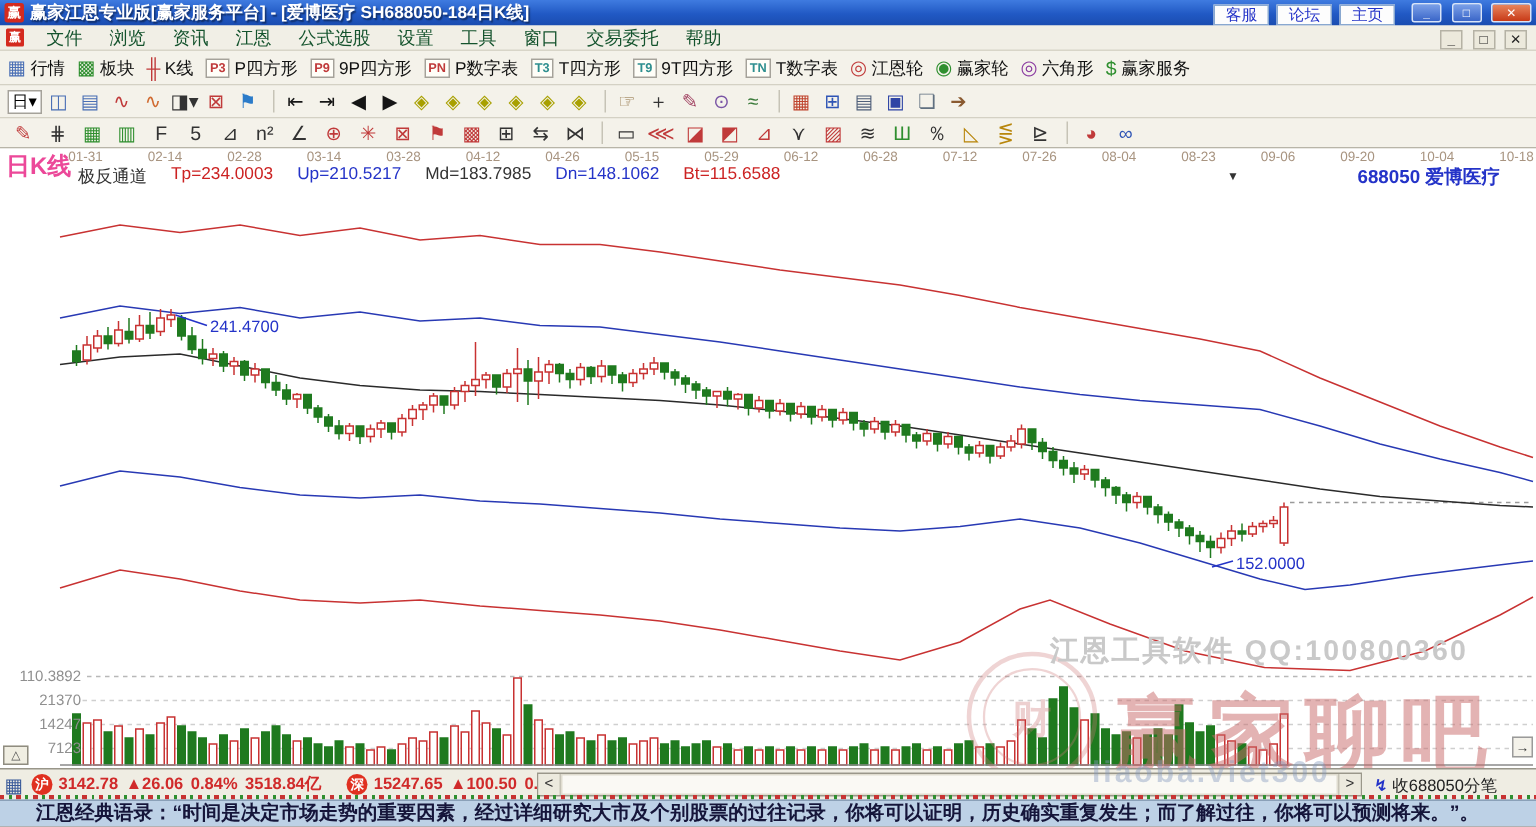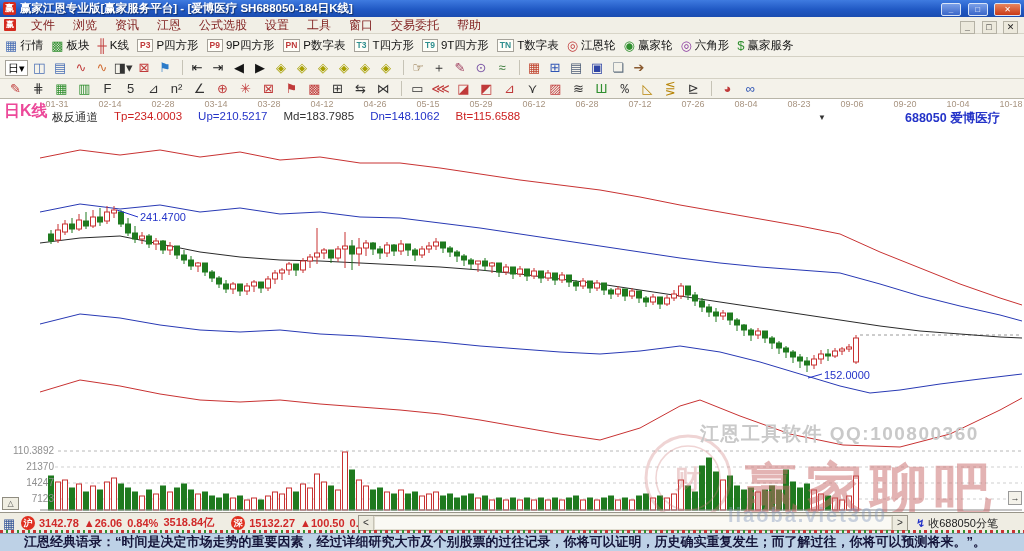--- a/index.html
+++ b/index.html
@@ -10,21 +10,21 @@
 .app-logo{flex:0 0 auto;width:13px;height:13px;background:#d42a1e;color:#fff;font-size:9px;line-height:13px;text-align:center;font-weight:bold;margin-right:4px;border-radius:2px}
 .title-text{color:#fff;font-size:11.5px;font-weight:bold;text-shadow:1px 1px 1px rgba(0,0,0,.45);flex:1 1 auto;white-space:nowrap;overflow:hidden}
 .title-btn{display:inline-block;min-width:37px;height:14px;background:#fdfdfd;border:1px solid #89a8d0;color:#2433c8;font-size:10.5px;line-height:12px;text-align:center;margin-left:5px;padding:0 3px}
 .win-ctrls{margin-left:9px;white-space:nowrap}
 .wbtn{display:inline-block;width:20px;height:13px;border:1px solid #d8e4f8;border-radius:2px;background:linear-gradient(#7ba0e8,#3a66c8);color:#fff;text-align:center;font-size:8px;line-height:11px;margin-left:2px;font-weight:bold;vertical-align:middle}
 .wbtn.close{width:27px;background:linear-gradient(#e8865f,#c83a17)}
 
 .menubar{position:absolute;left:0;top:17px;width:1024px;height:17px;background:#f1efe6;border-bottom:1px solid #d8d5c8;display:flex;align-items:center;padding:0 4px}
 .menu-logo{width:12px;height:12px;background:#d42a1e;color:#fff;font-size:8px;line-height:12px;text-align:center;font-weight:bold;margin-right:6px;border-radius:1px}
 #menu-items{flex:1 1 auto;white-space:nowrap}
-.menu-item{display:inline-block;font-size:12px;color:#7f1d1d;padding:1px 9px}
+.menu-item{display:inline-block;font-size:12px;color:#14532d;padding:1px 9px}
 .mdi-ctrls{white-space:nowrap;margin-right:2px}
 .mdi-btn{display:inline-block;width:15px;height:13px;border:1px solid #b5b2a5;background:#ece9dc;font-size:9px;line-height:11px;text-align:center;margin-left:2px;color:#222;font-weight:bold}
 
 .tb{position:absolute;left:0;width:1024px;background:#f4f2ea;border-bottom:1px solid #d4d1c4;display:flex;align-items:center;padding-left:5px}
 .tb1{top:34px;height:23px}
 .tb2{top:57px;height:22px}
 .tb3{top:79px;height:20px;border-bottom:1px solid #b8b5a8}
 .tb1-item{display:flex;align-items:center;margin-right:8px;font-size:11.5px;color:#111;cursor:default}
 .t-icon{font-size:13px;margin-right:3px}
 .badge{font-size:8.5px;font-weight:bold;border:1px solid #a5a29a;background:#fffef8;padding:0 2px;height:13px;line-height:11px;margin-right:3px}
@@ -60,20 +60,21 @@
 .quotebar{position:absolute;left:0;top:533px;width:1024px;height:18px;background:#bdd1e6;border-top:1px solid #8aa0b8;font-size:13px;font-weight:bold;color:#15153a;line-height:16px;padding-left:24px;white-space:nowrap;overflow:hidden}
 </style>
 </head>
 <body>
 
 <div class="app">
 
   <div class="titlebar">
     <span class="app-logo">赢</span>
     <span class="title-text">赢家江恩专业版[赢家服务平台] - [爱博医疗  SH688050-184日K线]</span>
+    <span id="title-buttons"><span class="title-btn">客服</span><span class="title-btn">论坛</span><span class="title-btn">主页</span></span>
     <span class="win-ctrls">
       <span class="wbtn">_</span>
       <span class="wbtn">□</span>
       <span class="wbtn close">✕</span>
     </span>
   </div>
 
   <div class="menubar">
     <span class="menu-logo">赢</span>
     <span id="menu-items"><span class="menu-item">文件</span><span class="menu-item">浏览</span><span class="menu-item">资讯</span><span class="menu-item">江恩</span><span class="menu-item">公式选股</span><span class="menu-item">设置</span><span class="menu-item">工具</span><span class="menu-item">窗口</span><span class="menu-item">交易委托</span><span class="menu-item">帮助</span></span>
@@ -626,21 +627,21 @@
     <span id="sb-indices">
         <span class="idx-group">
           <span class="idx-circle">沪</span>
           <span class="idx-val">3142.78</span>
           <span class="idx-val">▲26.06</span>
           <span class="idx-val">0.84%</span>
           <span class="idx-val">3518.84亿</span>
         </span>
         <span class="idx-group">
           <span class="idx-circle">深</span>
-          <span class="idx-val">15132.27</span>
+          <span class="idx-val">15247.65</span>
           <span class="idx-val">▲100.50</span>
           <span class="idx-val">0.98%</span>
           <span class="idx-val">4892.76</span>
         </span>
       </span>
     <div class="scrollbar">
       <span class="sb-arrow">&lt;</span>
       <span class="sb-thumb"></span>
       <span class="sb-arrow right">&gt;</span>
     </div>

